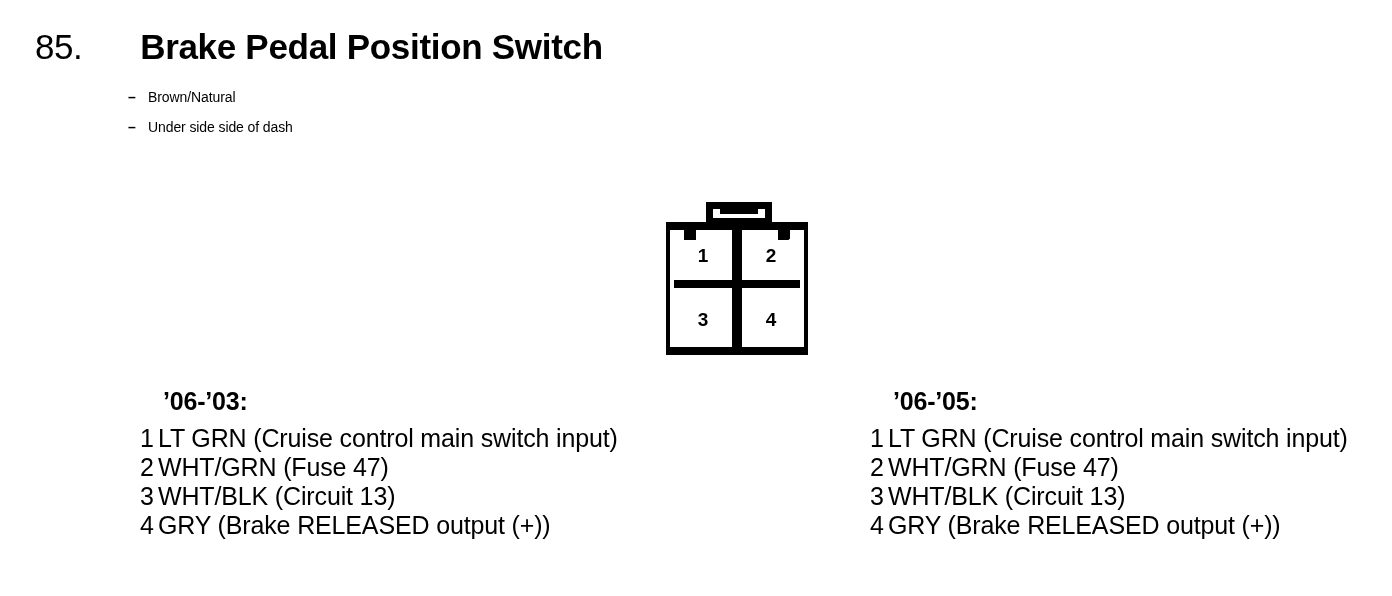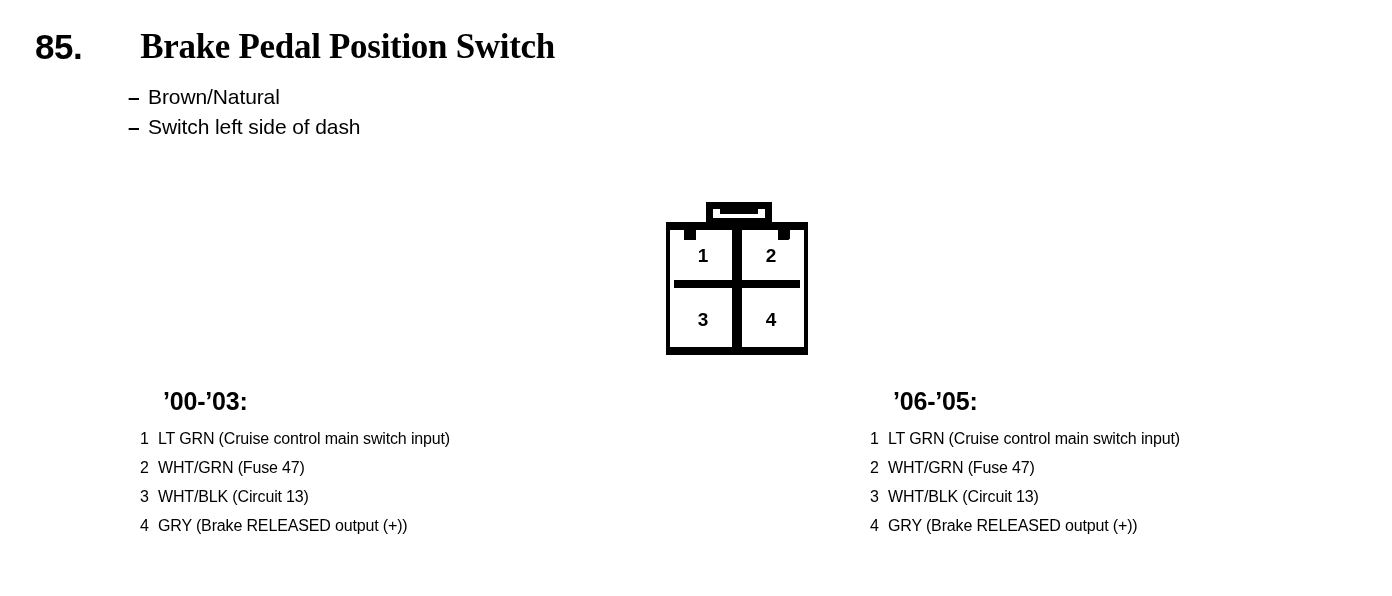--- a/index.html
+++ b/index.html
@@ -27,41 +27,40 @@
   }
   .title-row {
     position: absolute;
     left: 35px;
     top: 27px;
     white-space: nowrap;
   }
   .title-number {
     display: inline-block;
     font-size: 35px;
-    font-weight: bold;
+    font-weight: normal;
     letter-spacing: -0.5px;
     vertical-align: top;
   }
   .title-text {
     display: inline-block;
     font-size: 35px;
     font-weight: bold;
     letter-spacing: -0.3px;
     vertical-align: top;
     margin-left: 58px;
-    font-family: Liberation Serif, serif;
   }
 
   .bullets {
     position: absolute;
     left: 128px;
     top: 82px;
   }
   .bullet-line {
-    font-size: 21px;
+    font-size: 14px;
     line-height: 30px;
     white-space: nowrap;
     letter-spacing: -0.1px;
   }
   .bullet-dash {
     display: inline-block;
     width: 20px;
     font-weight: bold;
   }
 
@@ -100,21 +99,21 @@
     height: 38px;
     line-height: 30px;
     white-space: nowrap;
   }
   .pin-list {
     margin: 0;
     padding: 0;
     list-style: none;
   }
   .pin-row {
-    font-size: 16px;
+    font-size: 25px;
     line-height: 29px;
     white-space: nowrap;
     letter-spacing: -0.15px;
   }
   .pin-num {
     display: inline-block;
     width: 18px;
     text-align: left;
   }
   .pin-desc {
@@ -128,21 +127,21 @@
 
   <div class="title-row">
     <span class="title-number">85.</span><span class="title-text">Brake Pedal Position Switch</span>
   </div>
 
   <div class="bullets">
     <div class="bullet-line">
       <span class="bullet-dash">–</span><span>Brown/Natural</span>
     </div>
     <div class="bullet-line">
-      <span class="bullet-dash">–</span><span>Switch left side of dash</span>
+      <span class="bullet-dash">–</span><span>Under side side of dash</span>
     </div>
   </div>
 
 </div>
 
 <div class="connector">
   <svg width="156" height="166" viewBox="0 0 156 166" xmlns="http://www.w3.org/2000/svg">
 
     <g>
       <rect x="46" y="6" width="66" height="22" fill="#000000"></rect>
@@ -167,21 +166,21 @@
     </g>
 
     <text class="pin-label" x="43" y="66" text-anchor="middle">1</text>
     <text class="pin-label" x="111" y="66" text-anchor="middle">2</text>
     <text class="pin-label" x="43" y="130" text-anchor="middle">3</text>
     <text class="pin-label" x="111" y="130" text-anchor="middle">4</text>
   </svg>
 </div>
 
 <div class="pinout-col left">
-  <div class="col-heading">’00-’03:</div>
+  <div class="col-heading">’06-’03:</div>
   <ul class="pin-list">
     <li class="pin-row">
       <span class="pin-num">1</span><span class="pin-desc">LT GRN (Cruise control main switch input)</span>
     </li>
     <li class="pin-row">
       <span class="pin-num">2</span><span class="pin-desc">WHT/GRN (Fuse 47)</span>
     </li>
     <li class="pin-row">
       <span class="pin-num">3</span><span class="pin-desc">WHT/BLK (Circuit 13)</span>
     </li>

